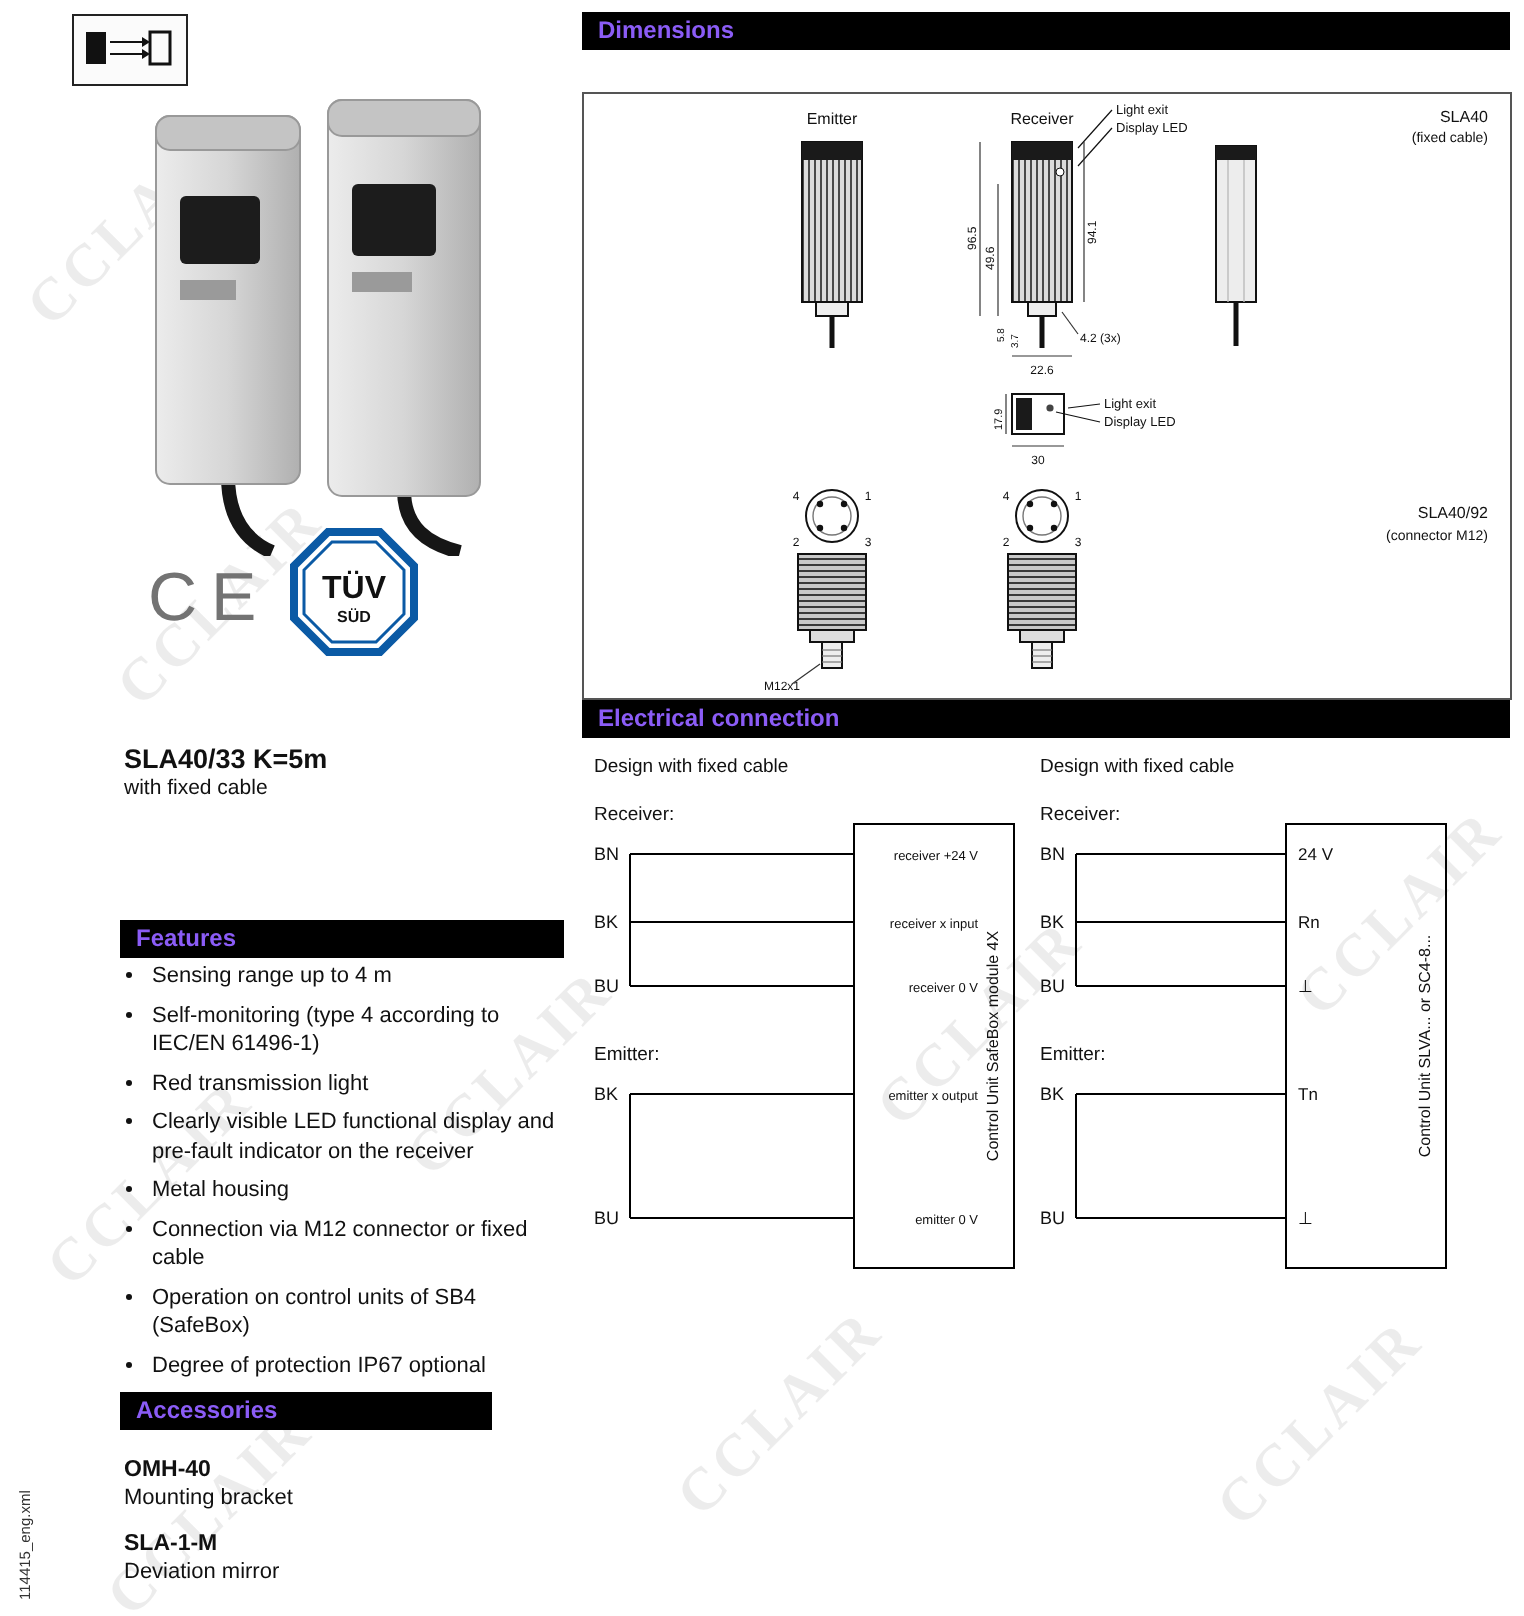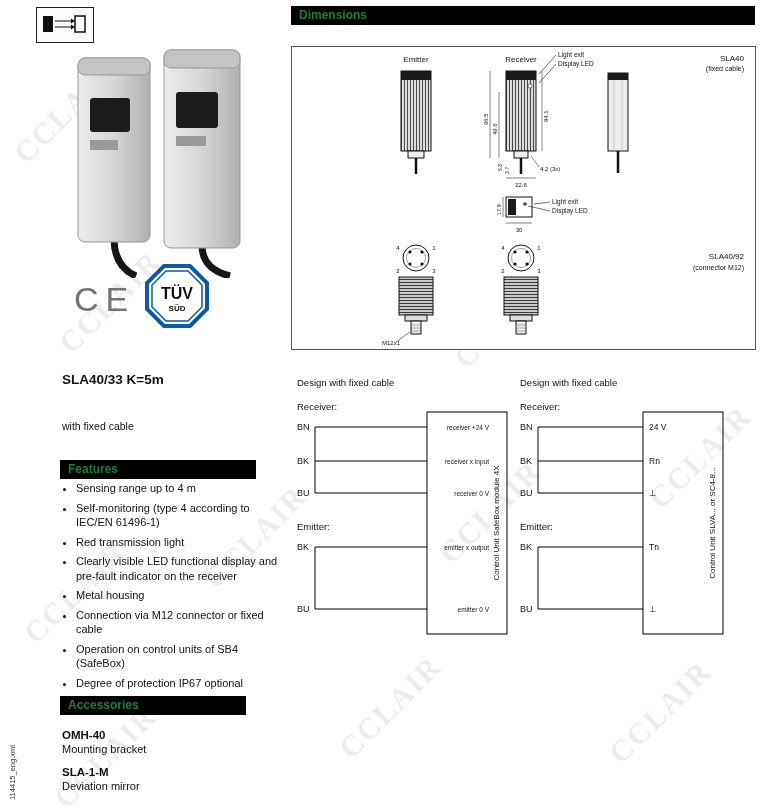--- a/index.html
+++ b/index.html
@@ -1,19 +1,19 @@
 <!DOCTYPE html>
 <html><head>
 <meta charset="utf-8">
 <style>
   html,body{margin:0;padding:0;background:#fff;}
   .page{position:relative;width:762px;height:808px;background:#fff;font-family:"Liberation Sans",sans-serif;color:#111;overflow:hidden;}
   .wm{position:absolute;font-family:"Liberation Serif",serif;font-weight:bold;font-size:30px;letter-spacing:2px;color:#1a1a1a;opacity:0.08;transform:rotate(-45deg);pointer-events:none;white-space:nowrap;}
   .abs{position:absolute;}
-  .bar{position:absolute;background:#000;color:#15803d;font-weight:bold;font-size:12px;line-height:19px;height:19px;padding:0 8px;box-sizing:border-box;}
+  .bar{position:absolute;background:#000;color:#8b5cf6;font-weight:bold;font-size:12px;line-height:19px;height:19px;padding:0 8px;box-sizing:border-box;}
   .panel{position:absolute;border:1px solid #555;background:#fff;}
   .model-number{font-size:13.5px;font-weight:bold;}
   .subtitle{font-size:10.5px;}
   ul.features{margin:0;padding:0 0 0 14px;width:212px;list-style:disc;}
   ul.features li{font-size:11px;line-height:1.32;margin:0 0 5px 0;}
   .acc-name{font-size:11.5px;font-weight:bold;}
   .acc-desc{font-size:11px;}
   .side-label{position:absolute;left:8px;top:800px;transform:rotate(-90deg);transform-origin:0 0;font-size:7.5px;color:#333;white-space:nowrap;}
   .ce{font-size:34px;letter-spacing:7px;font-weight:500;color:#737373;}
   svg text{font-family:"Liberation Sans",sans-serif;fill:#111;}
@@ -80,23 +80,23 @@
   <div class="abs" style="left:144px;top:263px;width:66px;height:66px;">
     <svg width="66" height="66" viewBox="0 0 66 66">
       <polygon points="20,3 46,3 63,20 63,46 46,63 20,63 3,46 3,20" fill="#fff" stroke="#0b5aa5" stroke-width="4"></polygon>
       <polygon points="22,8 44,8 58,22 58,44 44,58 22,58 8,44 8,22" fill="none" stroke="#0b5aa5" stroke-width="1.5"></polygon>
       <text x="33" y="36" text-anchor="middle" font-size="16" font-weight="bold" fill="#0b5aa5">TÜV</text>
       <text x="33" y="48" text-anchor="middle" font-size="8" font-weight="bold" fill="#0b5aa5">SÜD</text>
     </svg>
   </div>
 
   <div class="abs model-number" style="left:62px;top:372px;">SLA40/33 K=5m</div>
-  <div class="abs subtitle" style="left:62px;top:420px;">with fixed cable</div>
-
-  <div class="bar" style="left:60px;top:460px;width:196px;">Features</div>
+  <div class="abs subtitle" style="left:62px;top:388px;">with fixed cable</div>
+
+  <div class="bar" style="left:60px;top:460px;width:222px;">Features</div>
   <ul class="features abs" style="left:62px;top:481px;">
     <li>Sensing range up to 4 m</li>
     <li>Self-monitoring (type 4 according to IEC/EN 61496-1)</li>
     <li>Red transmission light</li>
     <li>Clearly visible LED functional display and pre-fault indicator on the receiver</li>
     <li>Metal housing</li>
     <li>Connection via M12 connector or fixed cable</li>
     <li>Operation on control units of SB4 (SafeBox)</li>
     <li>Degree of protection IP67 optional</li>
   </ul>
@@ -220,20 +220,21 @@
         <rect x="212" y="230" width="34" height="38" fill="url(#knurl)" stroke="#111"></rect>
         <rect x="218" y="268" width="22" height="6" fill="#ddd" stroke="#111"></rect>
         <rect x="224" y="274" width="10" height="13" fill="#eee" stroke="#111"></rect>
         <line x1="224" y1="278" x2="234" y2="278" stroke="#777" stroke-width="0.6"></line>
         <line x1="224" y1="281" x2="234" y2="281" stroke="#777" stroke-width="0.6"></line>
         <line x1="224" y1="284" x2="234" y2="284" stroke="#777" stroke-width="0.6"></line>
       </g>
     </svg>
   </div>
 
+  <div class="bar" style="left:291px;top:350px;width:464px;">Electrical connection</div>
   <div class="abs" style="left:291px;top:372px;width:470px;height:330px;">
     <svg class="elec" width="470" height="330" viewBox="0 0 470 330">
 
       <g>
         <text x="6" y="14" font-size="9.5">Design with fixed cable</text>
         <text x="6" y="38" font-size="9.5">Receiver:</text>
         <text x="6" y="58" font-size="9">BN</text>
         <text x="6" y="92" font-size="9">BK</text>
         <text x="6" y="124" font-size="9">BU</text>
         <line x1="24" y1="55" x2="136" y2="55"></line>

